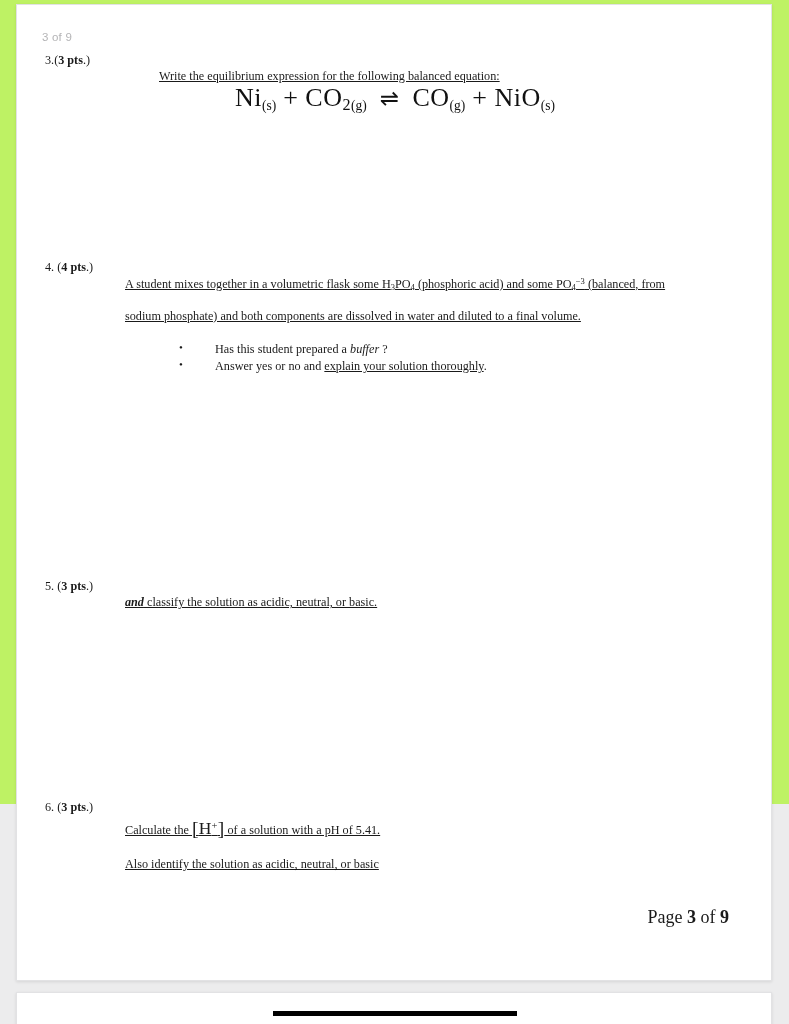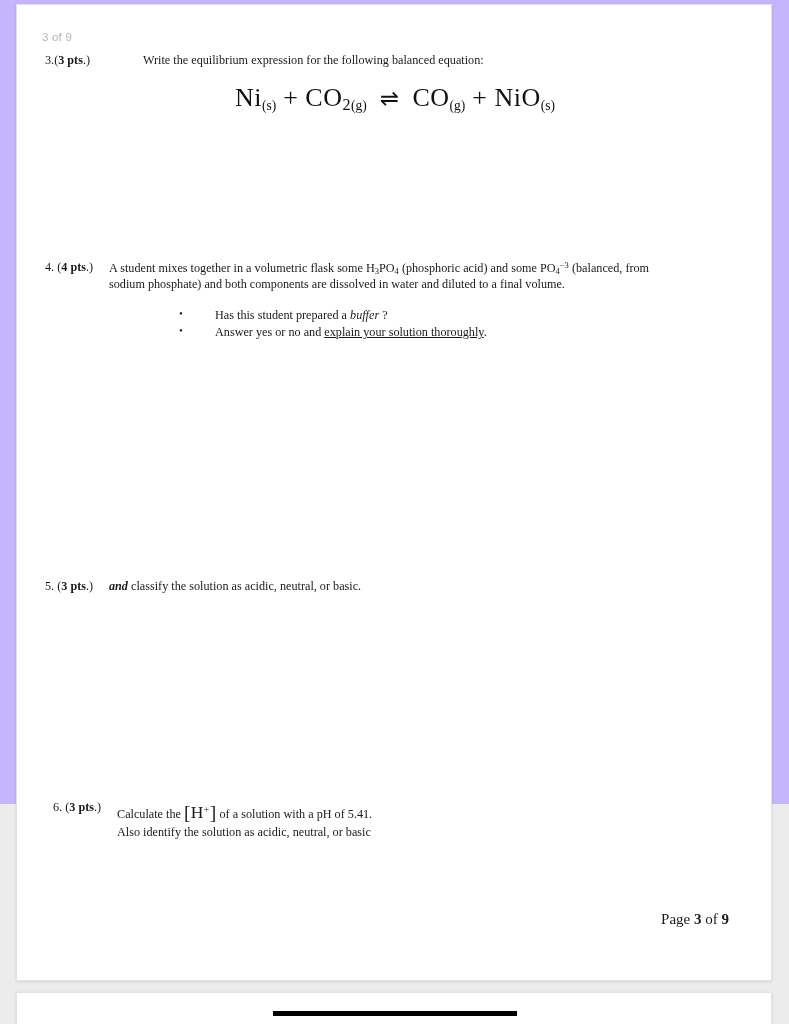--- a/index.html
+++ b/index.html
@@ -10,21 +10,21 @@
     height: 1024px;
     background: #ececed;
     font-family: "Liberation Serif", serif;
     overflow: hidden;
   }
 
   .viewer {
     position: relative;
     width: 789px;
     height: 804px;
-    background: #c4b5fd;
+    background: #bef264;
   }
 
   
   .page {
     position: absolute;
     left: 16px;
     top: 4px;
     width: 756px;
     height: 977px;
     background: #ffffff;
@@ -78,21 +78,21 @@
     color: #1a1a1a;
     white-space: nowrap;
     padding-left: 28px;
   }
   .qnum b { font-weight: bold; }
   .qbody {
     font-size: 12.2px;
     line-height: 1.30;
     color: #1a1a1a;
   }
-  .qbody p { margin: 0; }
+  .qbody p { margin: 16px; text-decoration: underline; }
 
   sub { font-size: 0.70em; vertical-align: -0.25em; }
   sup { font-size: 0.70em; vertical-align: 0.42em; }
 
   .ital { font-style: italic; }
   .bi { font-weight: bold; font-style: italic; }
   .und { text-decoration: underline; }
 
   
   .equation {
@@ -137,21 +137,21 @@
     letter-spacing: 0.2px;
   }
   .mathbig .brk { font-size: 1.12em; vertical-align: -0.06em; }
   .mathbig sup { font-size: 0.60em; vertical-align: 0.50em; }
 
   
   .page-footer {
     position: absolute;
     right: 42px;
     bottom: 52px;
-    font-size: 15px;
+    font-size: 18px;
     color: #1a1a1a;
     white-space: nowrap;
   }
   .page-footer b { font-weight: bold; }
 </style>
 </head>
 <body>
 
 <div class="viewer">
 
@@ -183,21 +183,21 @@
       </div>
     </div>
 
     <div class="qrow" style="left:0; top:574px; width:756px;">
       <div class="qnum"><span>5.</span> <span>(</span><b>3 pts</b><span>.)</span></div>
       <div class="qbody" style="width:580px;">
         <p><span class="bi">and</span><span> classify the solution as acidic, neutral, or basic.</span></p>
       </div>
     </div>
 
-    <div class="qrow" style="left:0; top:795px; width:756px;padding-left:8px;">
+    <div class="qrow" style="left:0; top:795px; width:756px;">
       <div class="qnum"><span>6.</span> <span>(</span><b>3 pts</b><span>.)</span></div>
       <div class="qbody" style="width:580px;">
         <p><span>Calculate the </span><span class="mathbig"><span class="brk">[</span><span>H</span><sup>+</sup><span class="brk">]</span></span><span> of a solution with a pH of 5.41.</span></p>
         <p>Also identify the solution as acidic, neutral, or basic</p>
       </div>
     </div>
 
     <div class="page-footer"><span>Page </span><b>3</b><span> of </span><b>9</b></div>
 
   </div>

